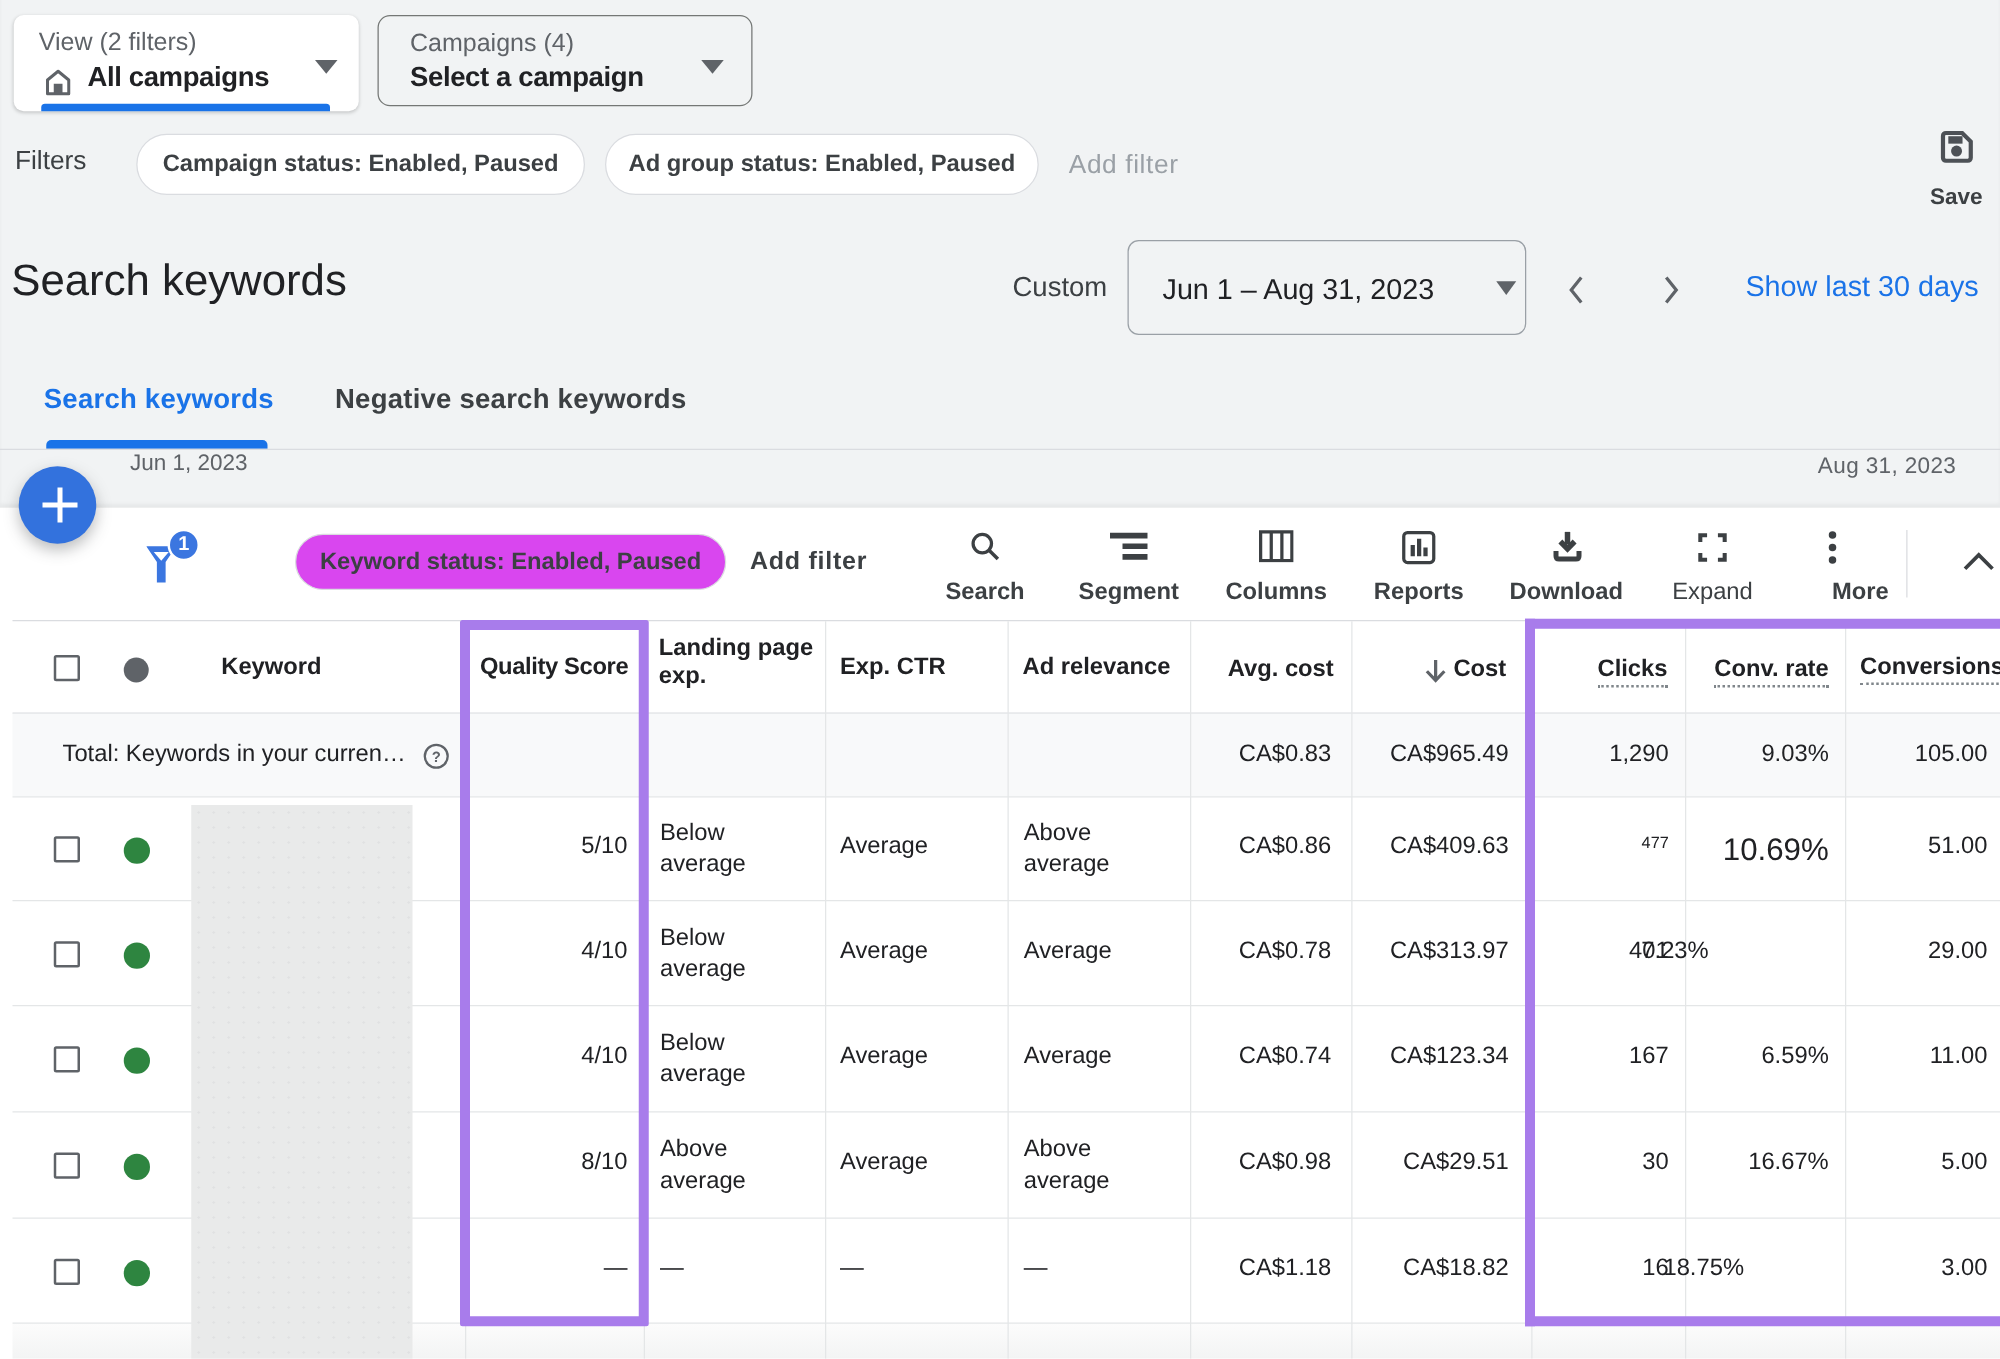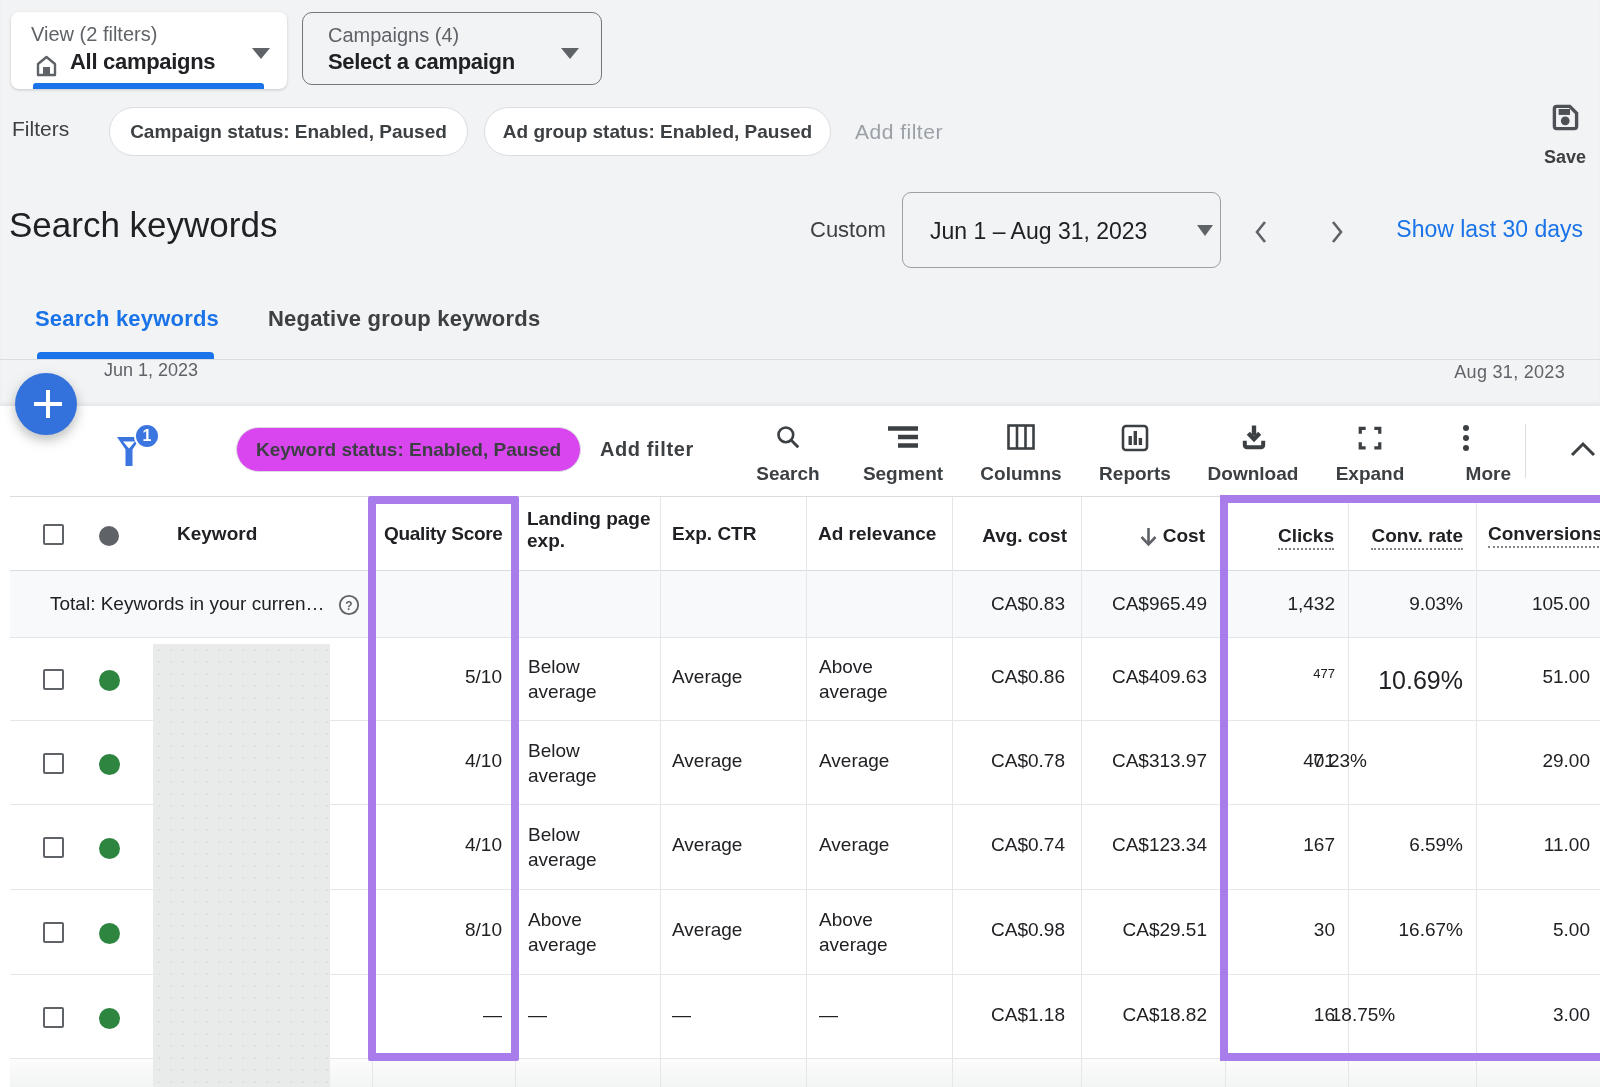--- a/index.html
+++ b/index.html
@@ -48,21 +48,21 @@
 <div class="abs" style="left:1197px; top:225px; width:0; height:0; border-left:8px solid transparent; border-right:8px solid transparent; border-top:11px solid #5f6368;"></div>
 <svg class="abs" style="left:1252px; top:218px;" width="18" height="28" viewBox="0 0 18 28">
     <path d="M13 4 L5 14 L13 24" fill="none" stroke="#5f6368" stroke-width="2.6"></path>
   </svg>
 <svg class="abs" style="left:1328px; top:218px;" width="18" height="28" viewBox="0 0 18 28">
     <path d="M5 4 L13 14 L5 24" fill="none" stroke="#5f6368" stroke-width="2.6"></path>
   </svg>
 <div class="abs" style="left:1393px; top:216px; width:190px; text-align:right; font-size:23px; font-weight:500; color:#1a73e8;">Show last 30 days</div>
 
 <div class="abs" style="left:35px; top:306px; font-size:22px; font-weight:600; letter-spacing:0.2px; color:#1a73e8;">Search keywords</div>
-<div class="abs" style="left:268px; top:306px; font-size:22px; font-weight:600; letter-spacing:0.2px; color:#3c4043;">Negative group keywords</div>
+<div class="abs" style="left:268px; top:306px; font-size:22px; font-weight:600; letter-spacing:0.2px; color:#3c4043;">Negative search keywords</div>
 <div class="abs" style="left:37px; top:352px; width:177px; height:7px; background:#1a73e8; border-radius:4px 4px 0 0;"></div>
 <div class="abs hline" style="left:0px; top:359px; width:1600px; background:#dadce0;"></div>
 <div class="abs" style="left:104px; top:360px; font-size:18px; color:#5f6368;">Jun 1, 2023</div>
 <div class="abs" style="left:1400px; top:362px; width:165px; text-align:right; font-size:18px; letter-spacing:0.3px; color:#5f6368;">Aug 31, 2023</div>
 
 <div class="abs" style="left:15px; top:373px; width:62px; height:62px; border-radius:50%; background:#3372dd; box-shadow:0 5px 12px rgba(60,64,67,0.35);"></div>
 <div class="abs" style="left:34px; top:402px; width:28px; height:4px; background:#fff;"></div>
 <div class="abs" style="left:46px; top:390px; width:4px; height:28px; background:#fff;"></div>
 
 <svg class="abs" style="left:117px; top:435px;" width="25" height="32" viewBox="0 0 25 32">
@@ -102,21 +102,21 @@
 <svg class="abs" style="left:1240px; top:424px;" width="28" height="28" viewBox="0 0 28 28">
     <path d="M14 1.5 V11.5" stroke="#3c4043" stroke-width="4.4"></path>
     <path d="M8.3 9.2 L14 15 L19.7 9.2" fill="none" stroke="#3c4043" stroke-width="4.4"></path>
     <path d="M4.8 16.8 V20.8 Q4.8 23.2 7.2 23.2 H20.8 Q23.2 23.2 23.2 20.8 V16.8" fill="none" stroke="#3c4043" stroke-width="4"></path>
   </svg>
 <div class="abs" style="left:1203px; top:463px; width:100px; text-align:center; font-size:19px; font-weight:600; color:#3c4043;">Download</div>
 
 <svg class="abs" style="left:1357px; top:425px;" width="26" height="26" viewBox="0 0 24 24">
     <path d="M3 8 V3 H8 M16 3 H21 V8 M21 16 V21 H16 M8 21 H3 V16" fill="none" stroke="#3c4043" stroke-width="3"></path>
   </svg>
-<div class="abs" style="left:1325px; top:463px; width:90px; text-align:center; font-size:19px; font-weight:700; color:#3c4043;">Expand</div>
+<div class="abs" style="left:1325px; top:463px; width:90px; text-align:center; font-size:19px; font-weight:400; color:#3c4043;">Expand</div>
 
 <svg class="abs" style="left:1459px; top:424px;" width="14" height="28" viewBox="0 0 14 28">
     <circle cx="7" cy="4" r="3" fill="#3c4043"></circle>
     <circle cx="7" cy="14" r="3" fill="#3c4043"></circle>
     <circle cx="7" cy="24" r="3" fill="#3c4043"></circle>
   </svg>
 <div class="abs" style="left:1421px; top:463px; width:90px; text-align:right; font-size:19px; font-weight:600; color:#3c4043;">More</div>
 
 <div class="abs vline" style="left:1525px; top:424px; height:54px; background:#dadce0;"></div>
 <svg class="abs" style="left:1569px; top:440px;" width="28" height="18" viewBox="0 0 28 18">
@@ -157,21 +157,21 @@
 <div class="abs" style="left:1488px; top:523px; font-size:19px; font-weight:700;"><span style="border-bottom:2px dotted #80868b; padding-bottom:2px;">Conversions</span></div>
 
 <div class="abs hline" style="left:10px; top:637px; width:1590px;"></div>
 <div class="abs" style="left:50px; top:593px; font-size:19px;">Total: Keywords in your curren…</div>
 <svg class="abs" style="left:338px; top:594px;" width="22" height="22" viewBox="0 0 24 24">
     <circle cx="12" cy="12" r="10" fill="none" stroke="#5f6368" stroke-width="2"></circle>
     <text x="12" y="17" font-size="13" font-weight="700" fill="#5f6368" text-anchor="middle" font-family="Liberation Sans">?</text>
   </svg>
 <div class="abs" style="left:865px; top:593px; width:200px; text-align:right; font-size:19px;">CA$0.83</div>
 <div class="abs" style="left:1007px; top:593px; width:200px; text-align:right; font-size:19px;">CA$965.49</div>
-<div class="abs" style="left:1135px; top:593px; width:200px; text-align:right; font-size:19px;">1,432</div>
+<div class="abs" style="left:1135px; top:593px; width:200px; text-align:right; font-size:19px;">1,290</div>
 <div class="abs" style="left:1263px; top:593px; width:200px; text-align:right; font-size:19px;">9.03%</div>
 <div class="abs" style="left:1390px; top:593px; width:200px; text-align:right; font-size:19px;">105.00</div>
 
 <div class="abs hline" style="left:10px; top:720px; width:1590px;"></div>
 <div class="abs hline" style="left:10px; top:804px; width:1590px;"></div>
 <div class="abs hline" style="left:10px; top:889px; width:1590px;"></div>
 <div class="abs hline" style="left:10px; top:974px; width:1590px;"></div>
 <div class="abs hline" style="left:10px; top:1058px; width:1590px;"></div>
 
 <div class="abs" style="left:43px; top:669px; width:21px; height:21px; border:2px solid #5f6368; border-radius:2px;"></div>

